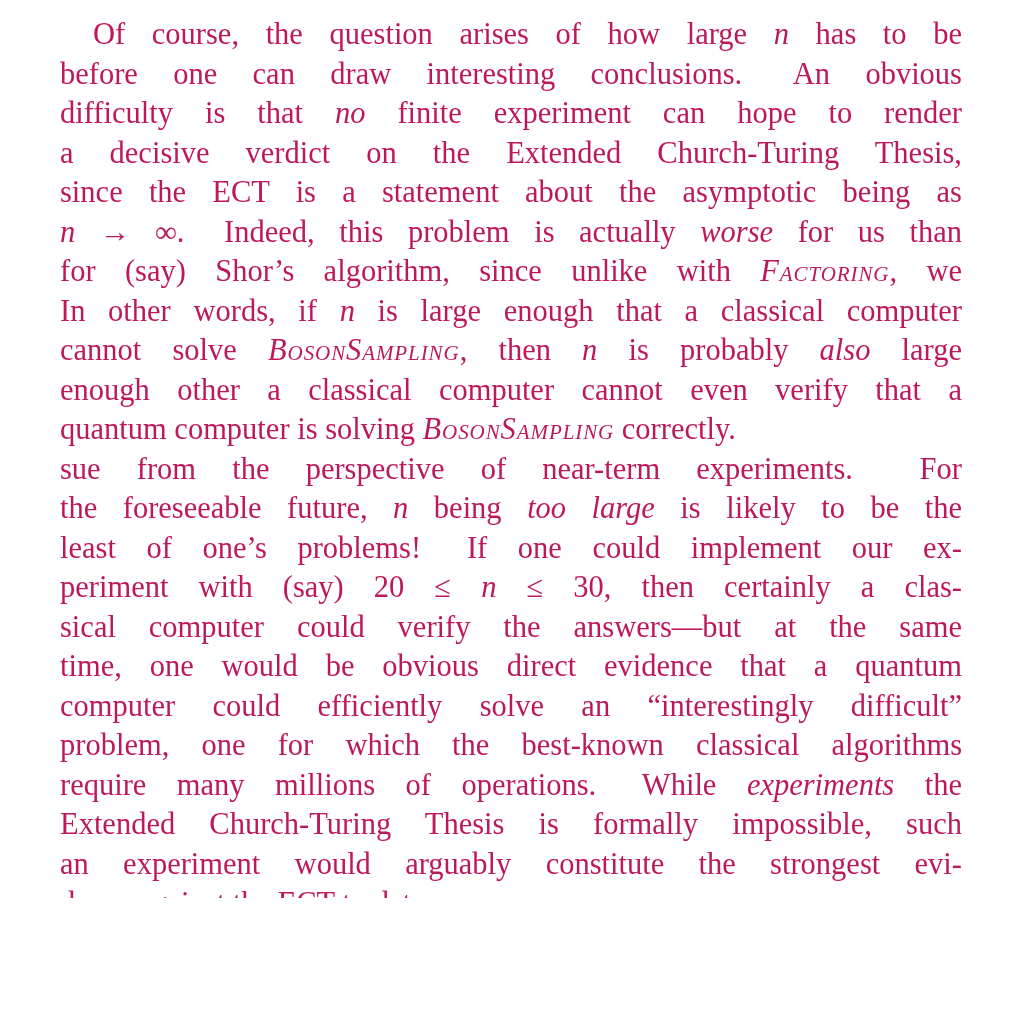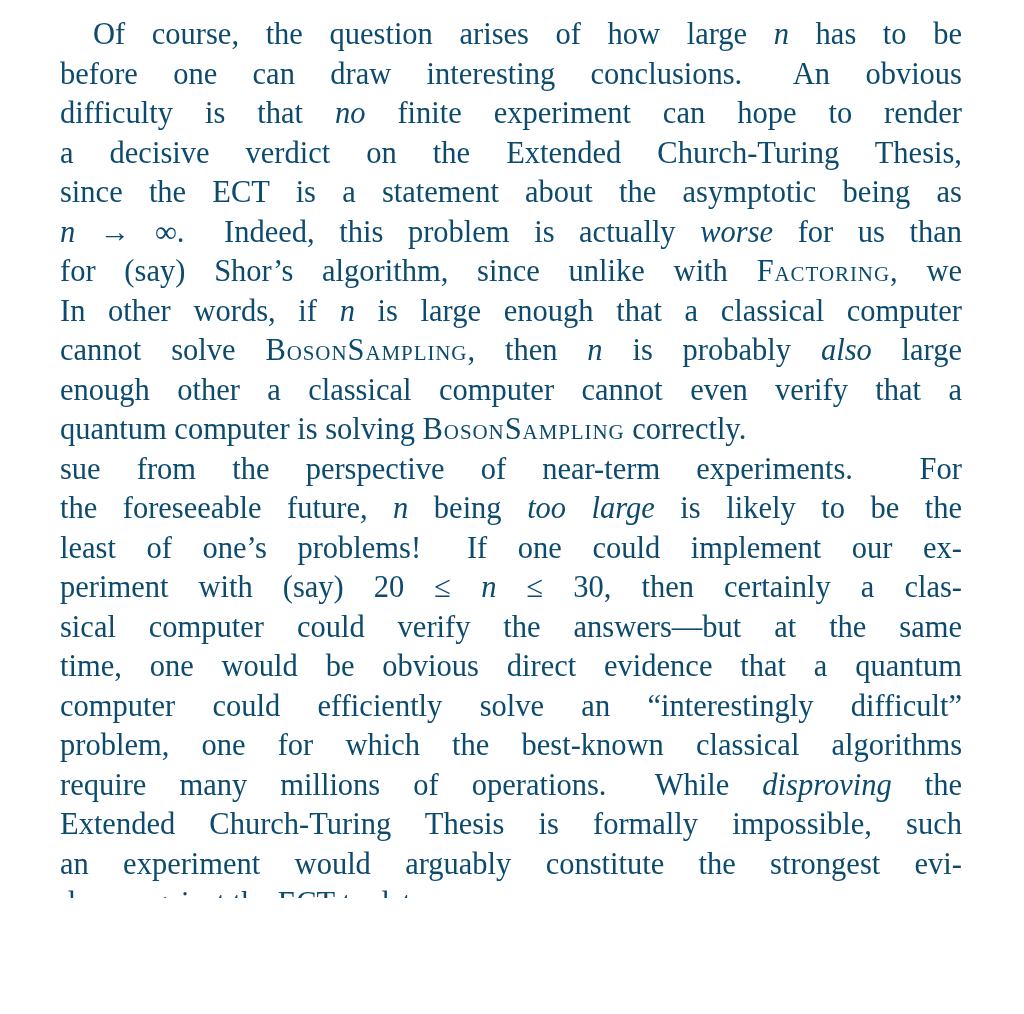--- a/index.html
+++ b/index.html
@@ -9,37 +9,37 @@
     overflow: hidden;
   }
   .page {
     box-sizing: border-box;
     width: 1024px; height: 898px;
     padding: 15px 62px 0 60px;
     overflow: hidden;
     font-family: "Liberation Serif", "DejaVu Serif", serif;
     font-size: 30.5px;
     line-height: 39.5px;
-    color: #0c4a6e;
+    color: #be185d;
   }
   .paragraph { margin: 0; }
   .line {
     text-align: justify;
     text-align-last: justify;
     height: 39.5px;
     overflow: hidden;
   }
   .line.last {
     text-align-last: left;
   }
   .line.indent {
     padding-left: 33px;
   }
   .i  { font-style: italic; }
-  .sc { font-variant: small-caps; letter-spacing: 0.03em; }
+  .sc { font-variant: small-caps; letter-spacing: 0.03em; font-style: italic; }
   .sf { font-family: "Liberation Sans", "DejaVu Sans", sans-serif; font-size: 0.97em; }
 </style>
 </head>
 <body>
 
 <div class="page">
   <div>
       <div class="paragraph">
         <div class="line indent"><span>Of course, the question arises of how large </span><span class="i">n</span><span> has to be</span></div>
         <div class="line"><span>before one can draw interesting conclusions.  An obvious</span></div>
@@ -55,21 +55,21 @@
       </div>
       <div class="paragraph">
         <div class="line"><span>sue from the perspective of near-term experiments.   For</span></div>
         <div class="line"><span>the foreseeable future, </span><span class="i">n</span><span> being </span><span class="i">too large</span><span> is likely to be the</span></div>
         <div class="line"><span>least of one’s problems!  If one could implement our ex-</span></div>
         <div class="line"><span>periment with (say) 20 ≤ </span><span class="i">n</span><span> ≤ 30, then certainly a clas-</span></div>
         <div class="line"><span>sical computer could verify the answers—but at the same</span></div>
         <div class="line"><span>time, one would be obvious direct evidence that a quantum</span></div>
         <div class="line"><span>computer could efficiently solve an “interestingly difficult”</span></div>
         <div class="line"><span>problem, one for which the best-known classical algorithms</span></div>
-        <div class="line"><span>require many millions of operations.  While </span><span class="i">disproving</span><span> the</span></div>
+        <div class="line"><span>require many millions of operations.  While </span><span class="i">experiments</span><span> the</span></div>
         <div class="line"><span>Extended Church-Turing Thesis is formally impossible, such</span></div>
         <div class="line"><span>an experiment would arguably constitute the strongest evi-</span></div>
         <div class="line last"><span>dence against the ECT to date.</span></div>
       </div>
       <div class="paragraph">
         <div class="line indent"><span>Based on these considerations, the rest of this paper takes</span></div>
       </div>
     </div>
 </div>
 

